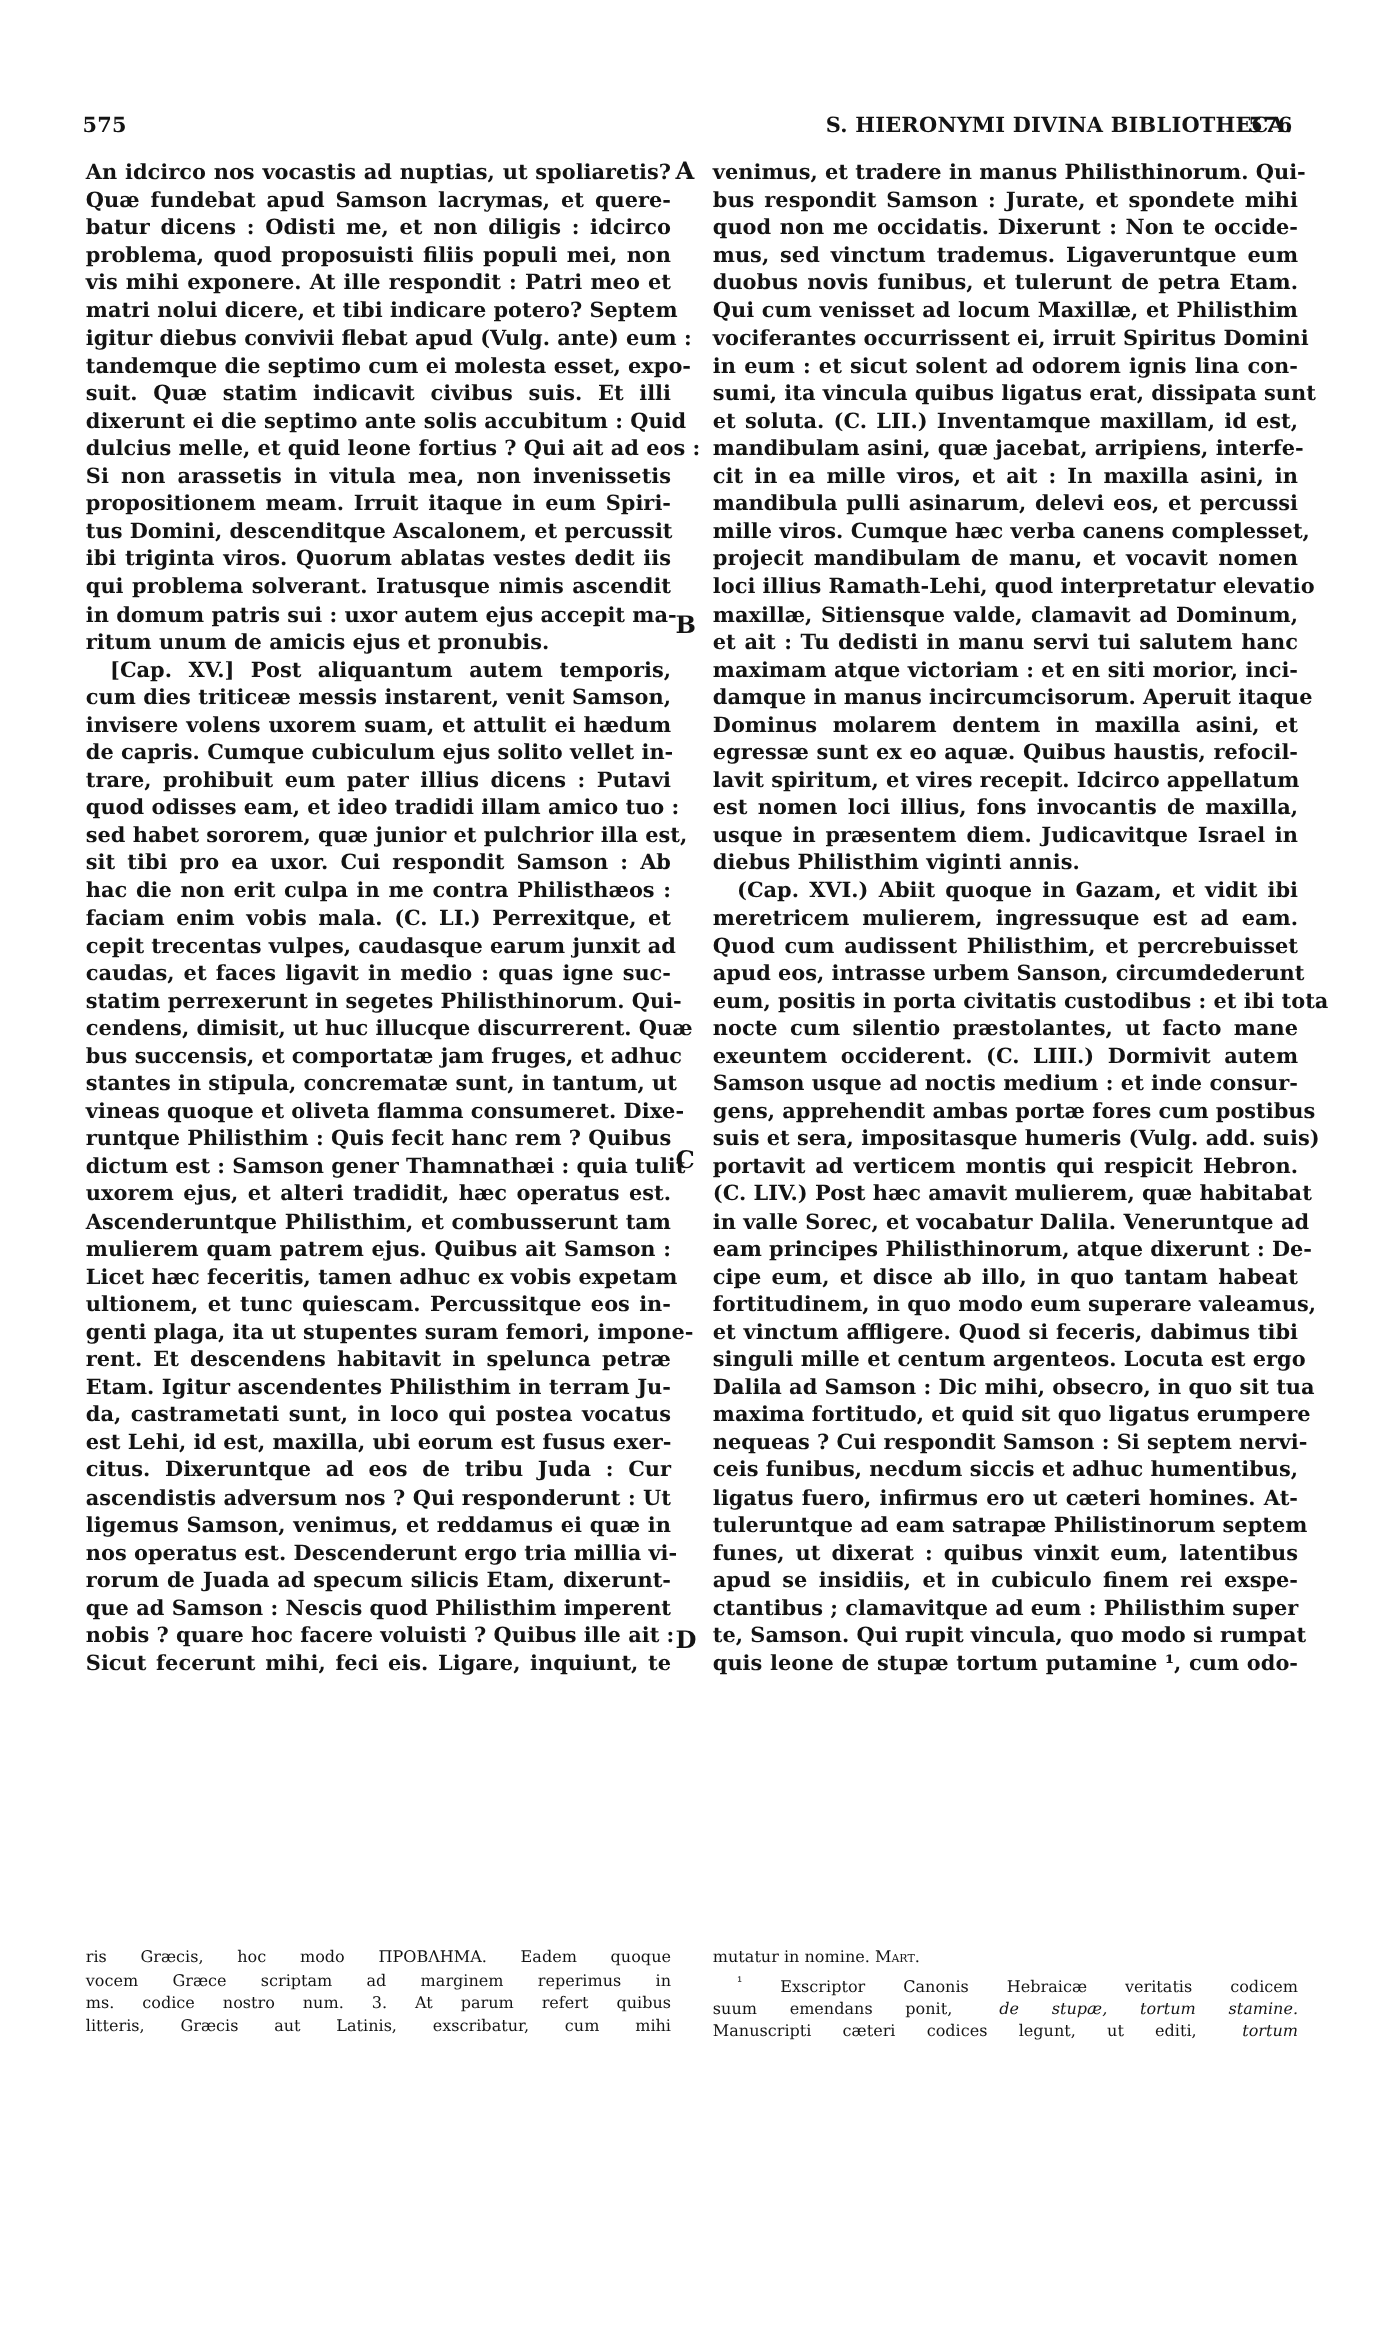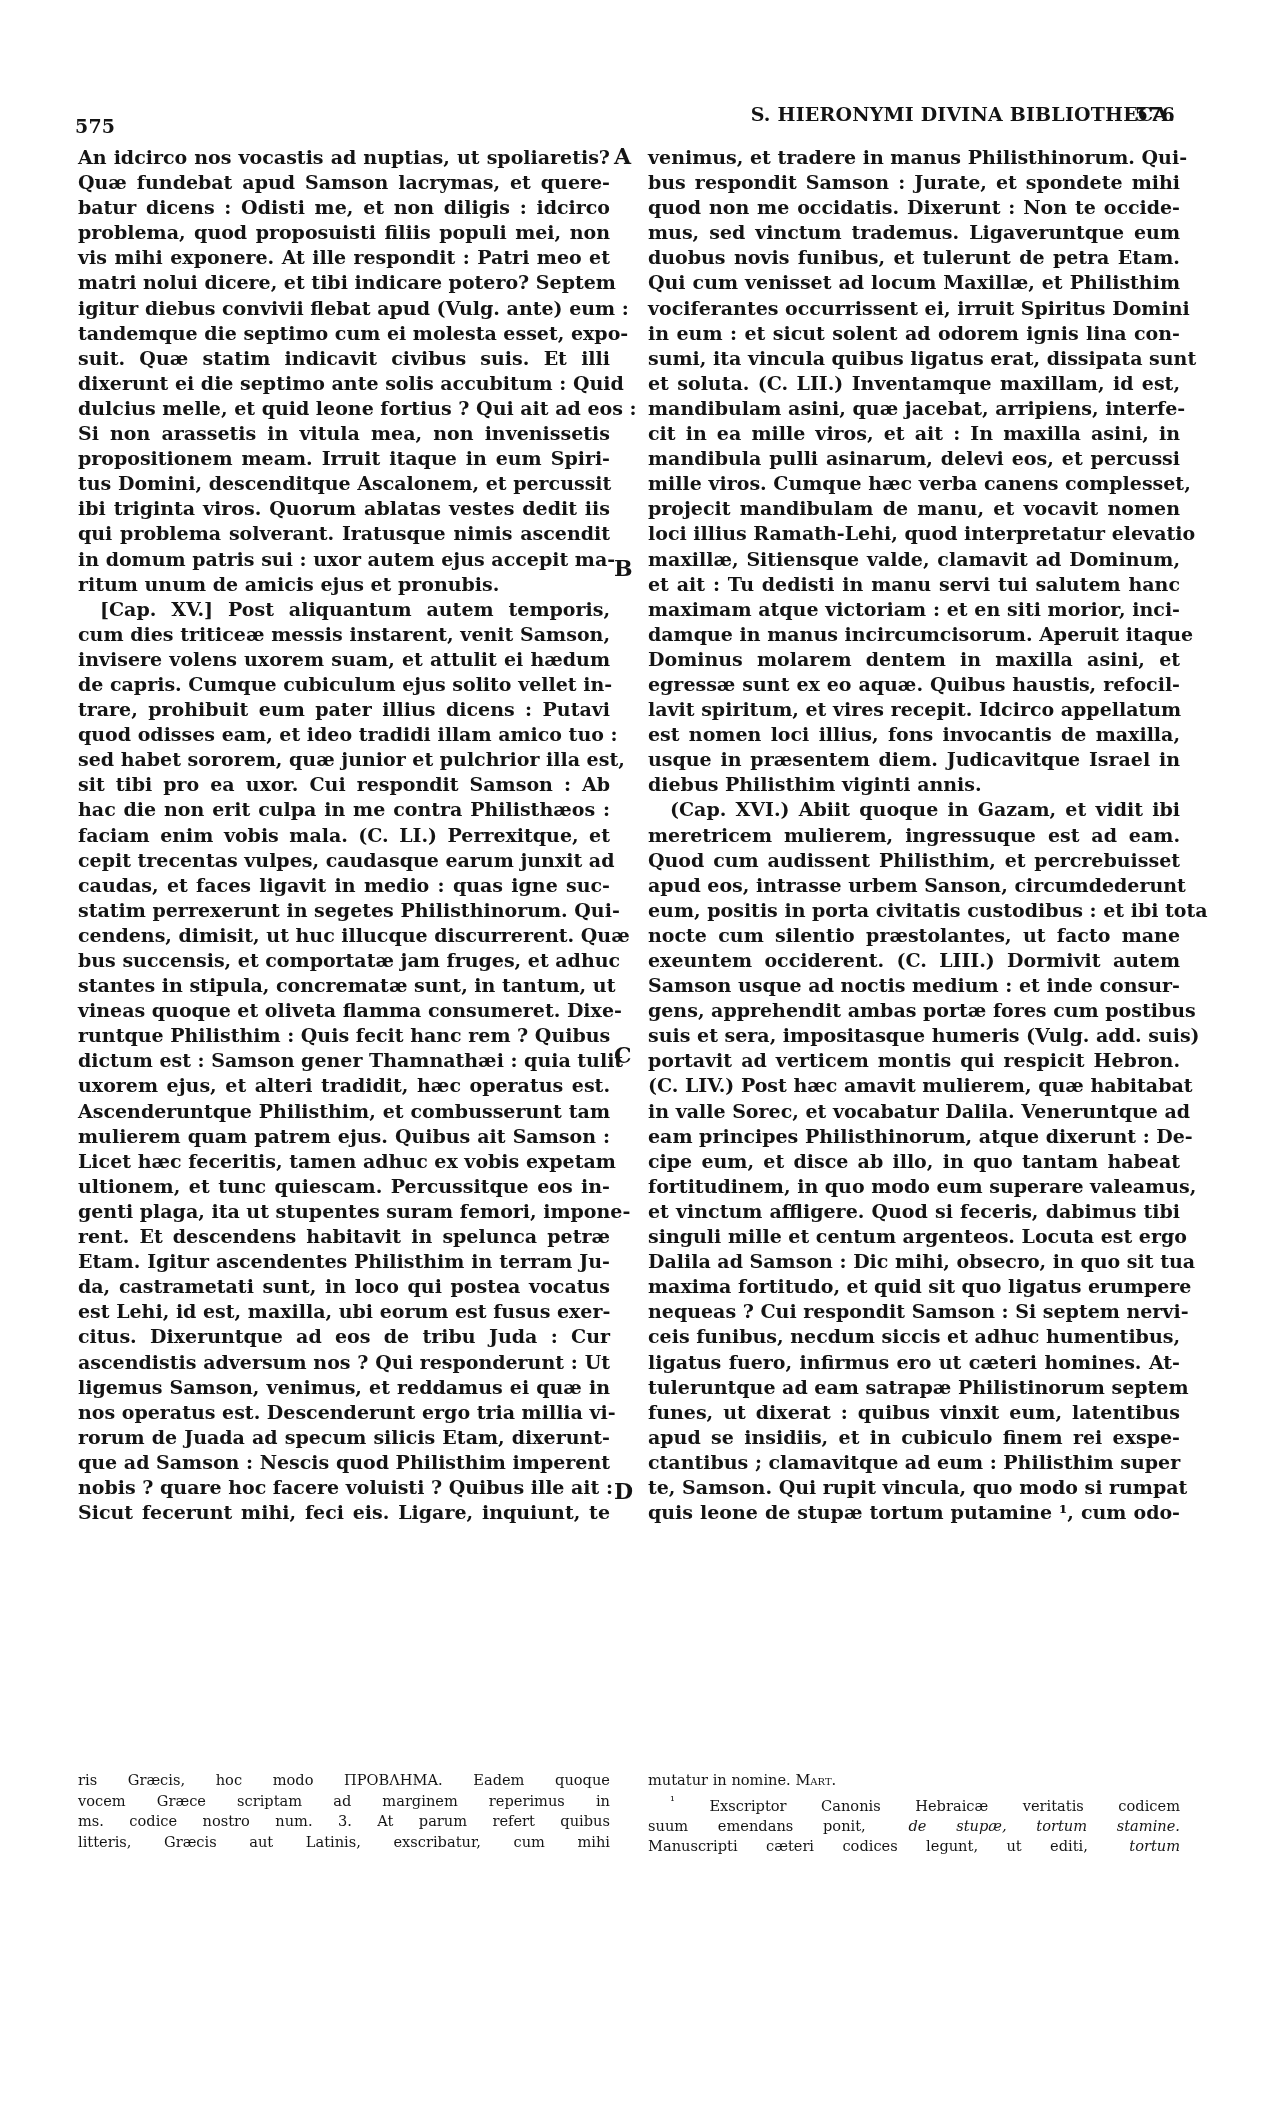--- a/index.html
+++ b/index.html
@@ -5,21 +5,21 @@
   html, body { margin: 0; padding: 0; background: #ffffff; }
   body {
     width: 1263px; height: 2126px; position: relative; overflow: hidden;
     font-family: "DejaVu Serif", "Liberation Serif", serif;
     color: #141414;
   }
   .header {
     position: absolute; left: 75px; top: 103px; width: 1100px; height: 30px;
     font-weight: bold; font-size: 19px; letter-spacing: 0.2px;
   }
-  .header .pn-left { position: absolute; left: 0; top: 12px; }
+  .header .pn-left { position: absolute; left: 0; top: 0; }
   .header .title { position: absolute; left: 0; right: 0; top: 0; text-align: right; }
   .header .pn-right { position: absolute; right: 0; top: 0; }
 
   .col {
     position: absolute; top: 145px; width: 532px;
     font-weight: bold; font-size: 19px; line-height: 25.1px;
     text-align: justify;
   }
   .col.left { left: 78px; }
   .col.right { left: 648px; }

